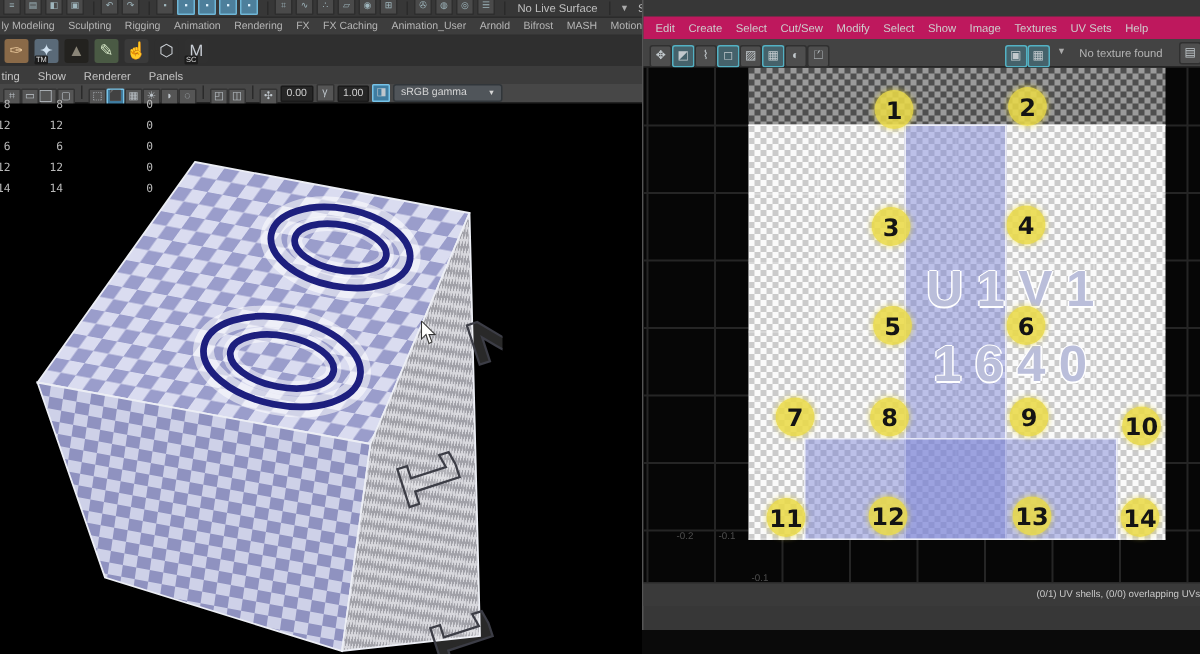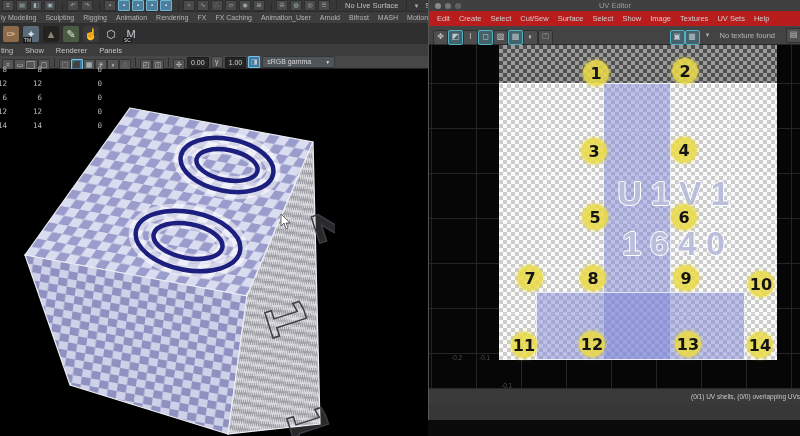--- a/index.html
+++ b/index.html
@@ -30,21 +30,21 @@
   #view-transform-dd{background:#50555a;border:1px solid #31363a;color:#d6d6d6;font-size:7px;line-height:10px;padding:0 4px;border-radius:2px;display:flex;align-items:center;gap:14px;}
   #viewport-canvas{left:0;top:69px;width:428px;height:367px;background:#000;}
   
   #hud{left:0;top:63px;width:120px;color:#b8b8b8;font-family:"DejaVu Sans Mono",monospace;font-size:7.5px;line-height:14px;}
   .hud-col{position:absolute;top:0;text-align:right;}
   
   #uv-window{left:428px;top:0;width:372px;height:420px;background:#373737;border-left:1px solid #555;box-sizing:border-box;}
   #uv-titlebar{left:0;top:0;width:372px;height:11px;background:#404040;border-bottom:1px solid #2e2e2e;}
   .tl{position:absolute;top:2.5px;width:6px;height:6px;border-radius:50%;}
   #uv-title{position:absolute;top:1px;width:100%;text-align:center;font-size:7.5px;color:#9c9c9c;}
-  #uv-menubar{left:0;top:11px;width:372px;height:15px;background:#b91c1c;display:flex;align-items:center;gap:9px;padding-left:8px;box-sizing:border-box;}
+  #uv-menubar{left:0;top:11px;width:372px;height:15px;background:#be185d;display:flex;align-items:center;gap:9px;padding-left:8px;box-sizing:border-box;}
   .uvmenu{font-size:7.5px;color:#cecece;white-space:nowrap;}
   #uv-toolbar{left:0;top:26px;width:372px;height:19px;background:#434343;display:flex;align-items:center;gap:3px;padding-left:4px;box-sizing:border-box;border-bottom:1px solid #262626;}
   .uicon{display:inline-block;width:13px;height:13px;background:#4e4e4e;border:1px solid #303030;border-radius:2px;font-size:8px;line-height:12px;color:#c2c9cd;text-align:center;}
   .uicon.hl{border-color:#53b1c4;background:#45626b;}
   #no-texture-label{font-size:7.5px;color:#b5b5b5;margin-left:4px;white-space:nowrap;}
   #uv-canvas{left:0;top:45px;width:371px;height:343px;background:#060606;overflow:hidden;
      background-image:linear-gradient(#252525 1px,transparent 1px),linear-gradient(90deg,#252525 1px,transparent 1px);
      background-size:45px 45px;background-position:2px 38px;}
   #band-dark{left:70px;top:0;width:278px;height:38px;
      background:conic-gradient(#9a9a9a 25%,#4f4f4f 0 50%,#9a9a9a 0 75%,#4f4f4f 0);background-size:8px 8px;}
@@ -194,33 +194,27 @@
     </g>
   </svg>
 
   <svg class="abs" style="left:280px;top:214px;" width="12" height="16" viewBox="0 0 12 16">
     <polygon points="1,0 1,12 4,9 6,15 8,14 6,9 10,9" fill="#fff" stroke="#333" stroke-width="0.7"></polygon>
   </svg>
 </div>
 
 <div id="uv-window" class="abs">
 
-  <div id="uv-titlebar" class="abs">
-    <span class="tl" style="left:6px;background:#8a8a8a;"></span>
-    <span class="tl" style="left:16px;background:#757575;"></span>
-    <span class="tl" style="left:26px;background:#616161;"></span>
-    <span id="uv-title">UV Editor</span>
-  </div>
 
   <div id="uv-menubar" class="abs">
       <span class="uvmenu">Edit</span>
       <span class="uvmenu">Create</span>
       <span class="uvmenu">Select</span>
       <span class="uvmenu">Cut/Sew</span>
-      <span class="uvmenu">Surface</span>
+      <span class="uvmenu">Modify</span>
       <span class="uvmenu">Select</span>
       <span class="uvmenu">Show</span>
       <span class="uvmenu">Image</span>
       <span class="uvmenu">Textures</span>
       <span class="uvmenu">UV Sets</span>
       <span class="uvmenu">Help</span>
     </div>
 
   <div id="uv-toolbar" class="abs">
     <span id="uvtb-left"><span class="uicon">✥</span><span class="uicon hl">◩</span><span class="uicon">⌇</span><span class="uicon hl">◻</span><span class="uicon">▨</span><span class="uicon hl">▦</span><span class="uicon">◐</span><span class="uicon">⏍</span></span>

